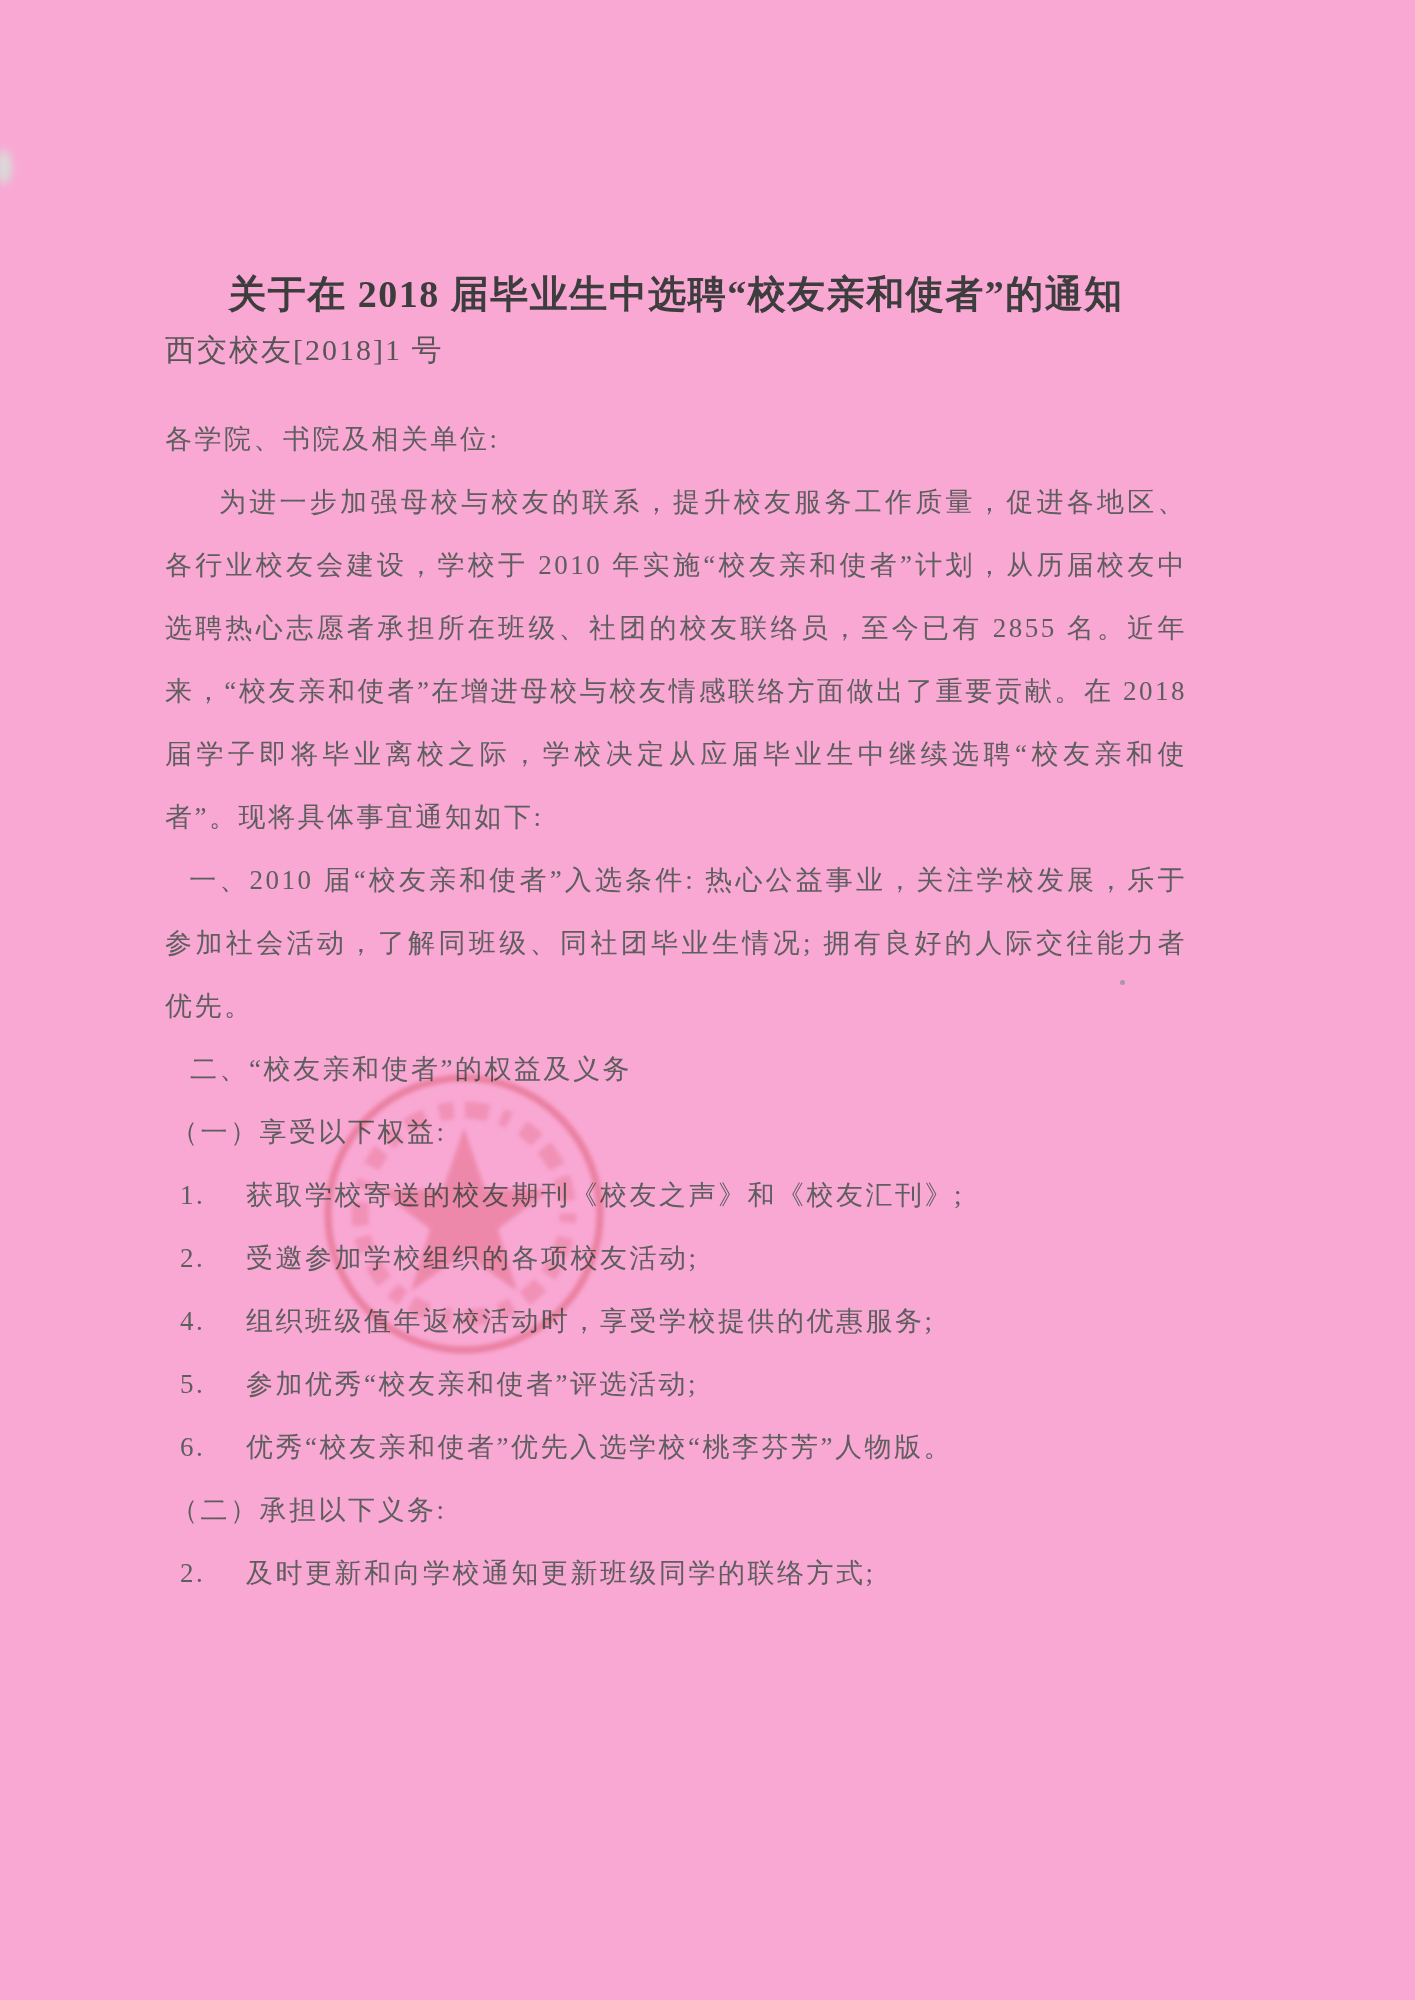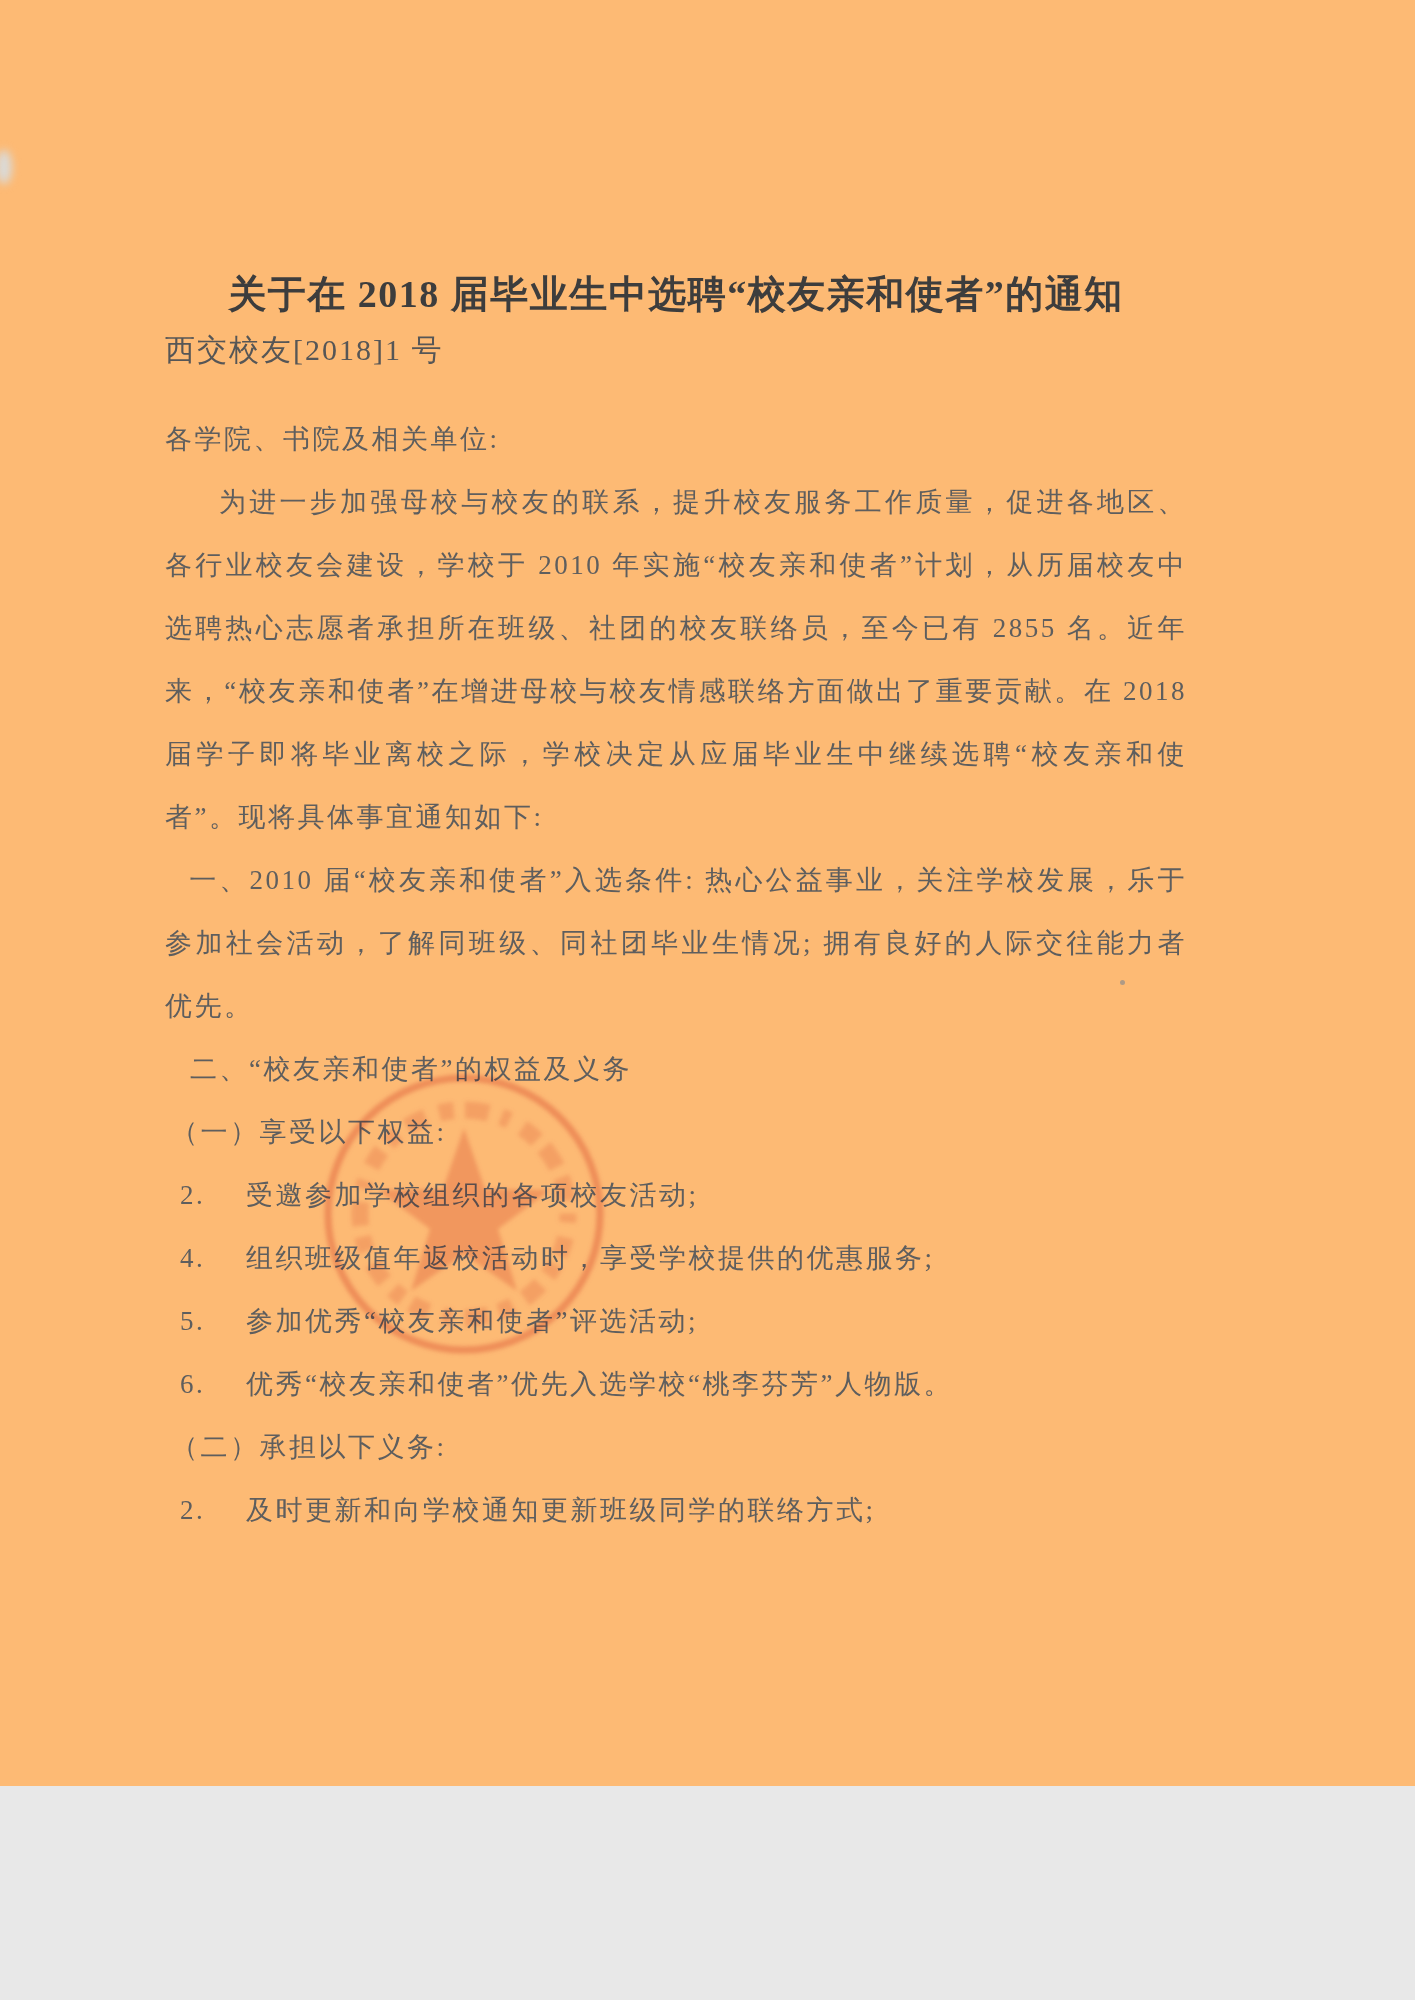--- a/index.html
+++ b/index.html
@@ -3,23 +3,23 @@
 <meta charset="utf-8">
 <style>
   html, body {
     margin: 0;
     padding: 0;
     background: #e8e8e8;
   }
   .page {
     position: relative;
     width: 1415px;
-    height: 1786px;
+    height: 2000px;
     margin: 0 auto;
-    background: #fdba74;
+    background: #f9a8d4;
     overflow: hidden;
     font-family: "Liberation Serif", "DejaVu Serif", serif;
   }
   .doc-title {
     position: absolute;
     top: 244px;
     left: 165px;
     width: 1022px;
     text-align: center;
     font-size: 38px;
@@ -99,20 +99,21 @@
 
   <div class="doc-number">西交校友[2018]1 号</div>
 
   <div class="doc-body">
     <p class="para">各学院、书院及相关单位:</p>
     <p class="para indent2">为进一步加强母校与校友的联系，提升校友服务工作质量，促进各地区、各行业校友会建设，学校于 2010 年实施“校友亲和使者”计划，从历届校友中选聘热心志愿者承担所在班级、社团的校友联络员，至今已有 2855 名。近年来，“校友亲和使者”在增进母校与校友情感联络方面做出了重要贡献。在 2018 届学子即将毕业离校之际，学校决定从应届毕业生中继续选聘“校友亲和使者”。现将具体事宜通知如下:</p>
     <p class="para indent1">一、2010 届“校友亲和使者”入选条件: 热心公益事业，关注学校发展，乐于参加社会活动，了解同班级、同社团毕业生情况; 拥有良好的人际交往能力者优先。</p>
     <p class="para num-heading">二、“校友亲和使者”的权益及义务</p>
     <p class="para sub-heading">（一）享受以下权益:</p>
 
+    <p class="para list-item"><span class="item-num">1.</span><span>获取学校寄送的校友期刊《校友之声》和《校友汇刊》;</span></p>
     <p class="para list-item"><span class="item-num">2.</span><span>受邀参加学校组织的各项校友活动;</span></p>
     <p class="para list-item"><span class="item-num">4.</span><span>组织班级值年返校活动时，享受学校提供的优惠服务;</span></p>
     <p class="para list-item"><span class="item-num">5.</span><span>参加优秀“校友亲和使者”评选活动;</span></p>
     <p class="para list-item"><span class="item-num">6.</span><span>优秀“校友亲和使者”优先入选学校“桃李芬芳”人物版。</span></p>
 
     <p class="para sub-heading">（二）承担以下义务:</p>
 
     <p class="para list-item"><span class="item-num">2.</span><span>及时更新和向学校通知更新班级同学的联络方式;</span></p>
   </div>
 

